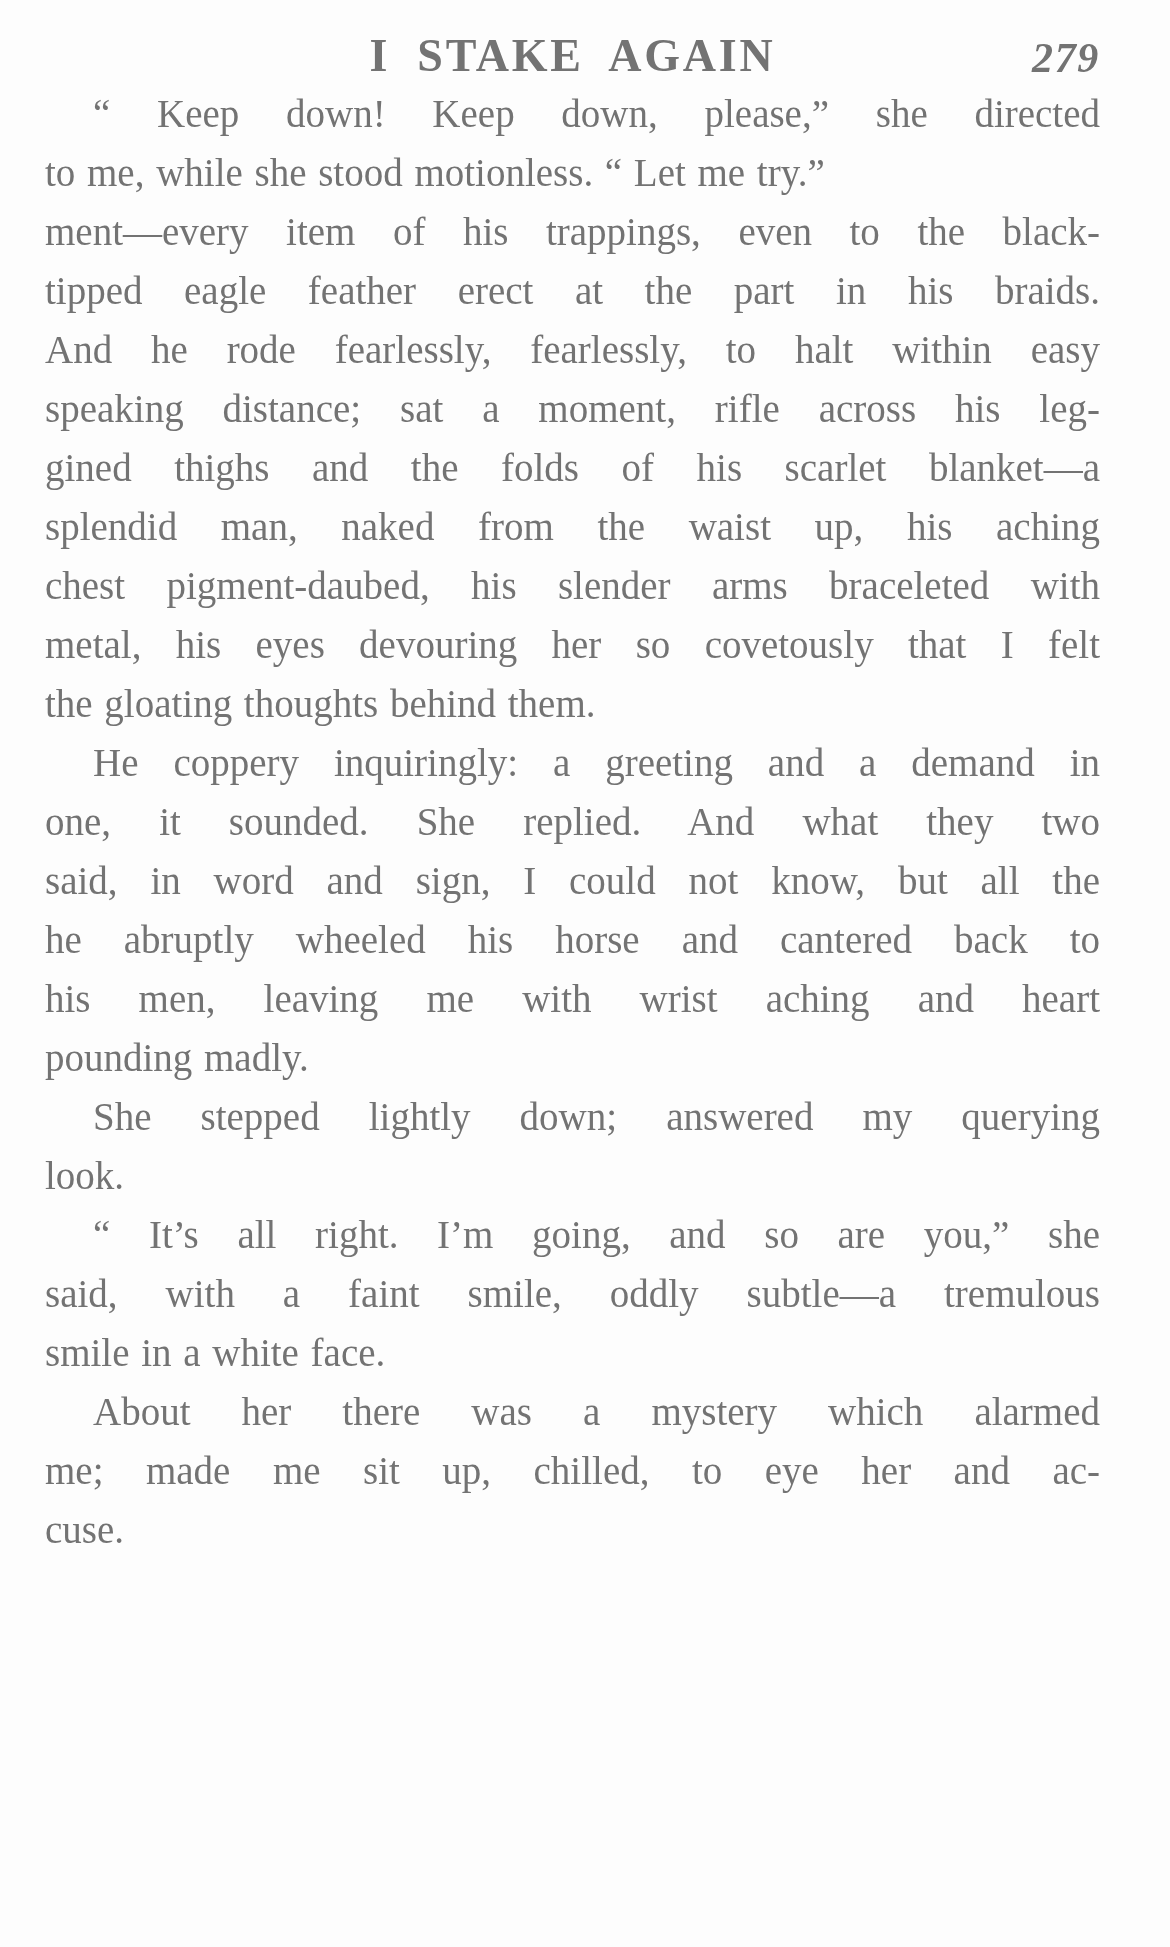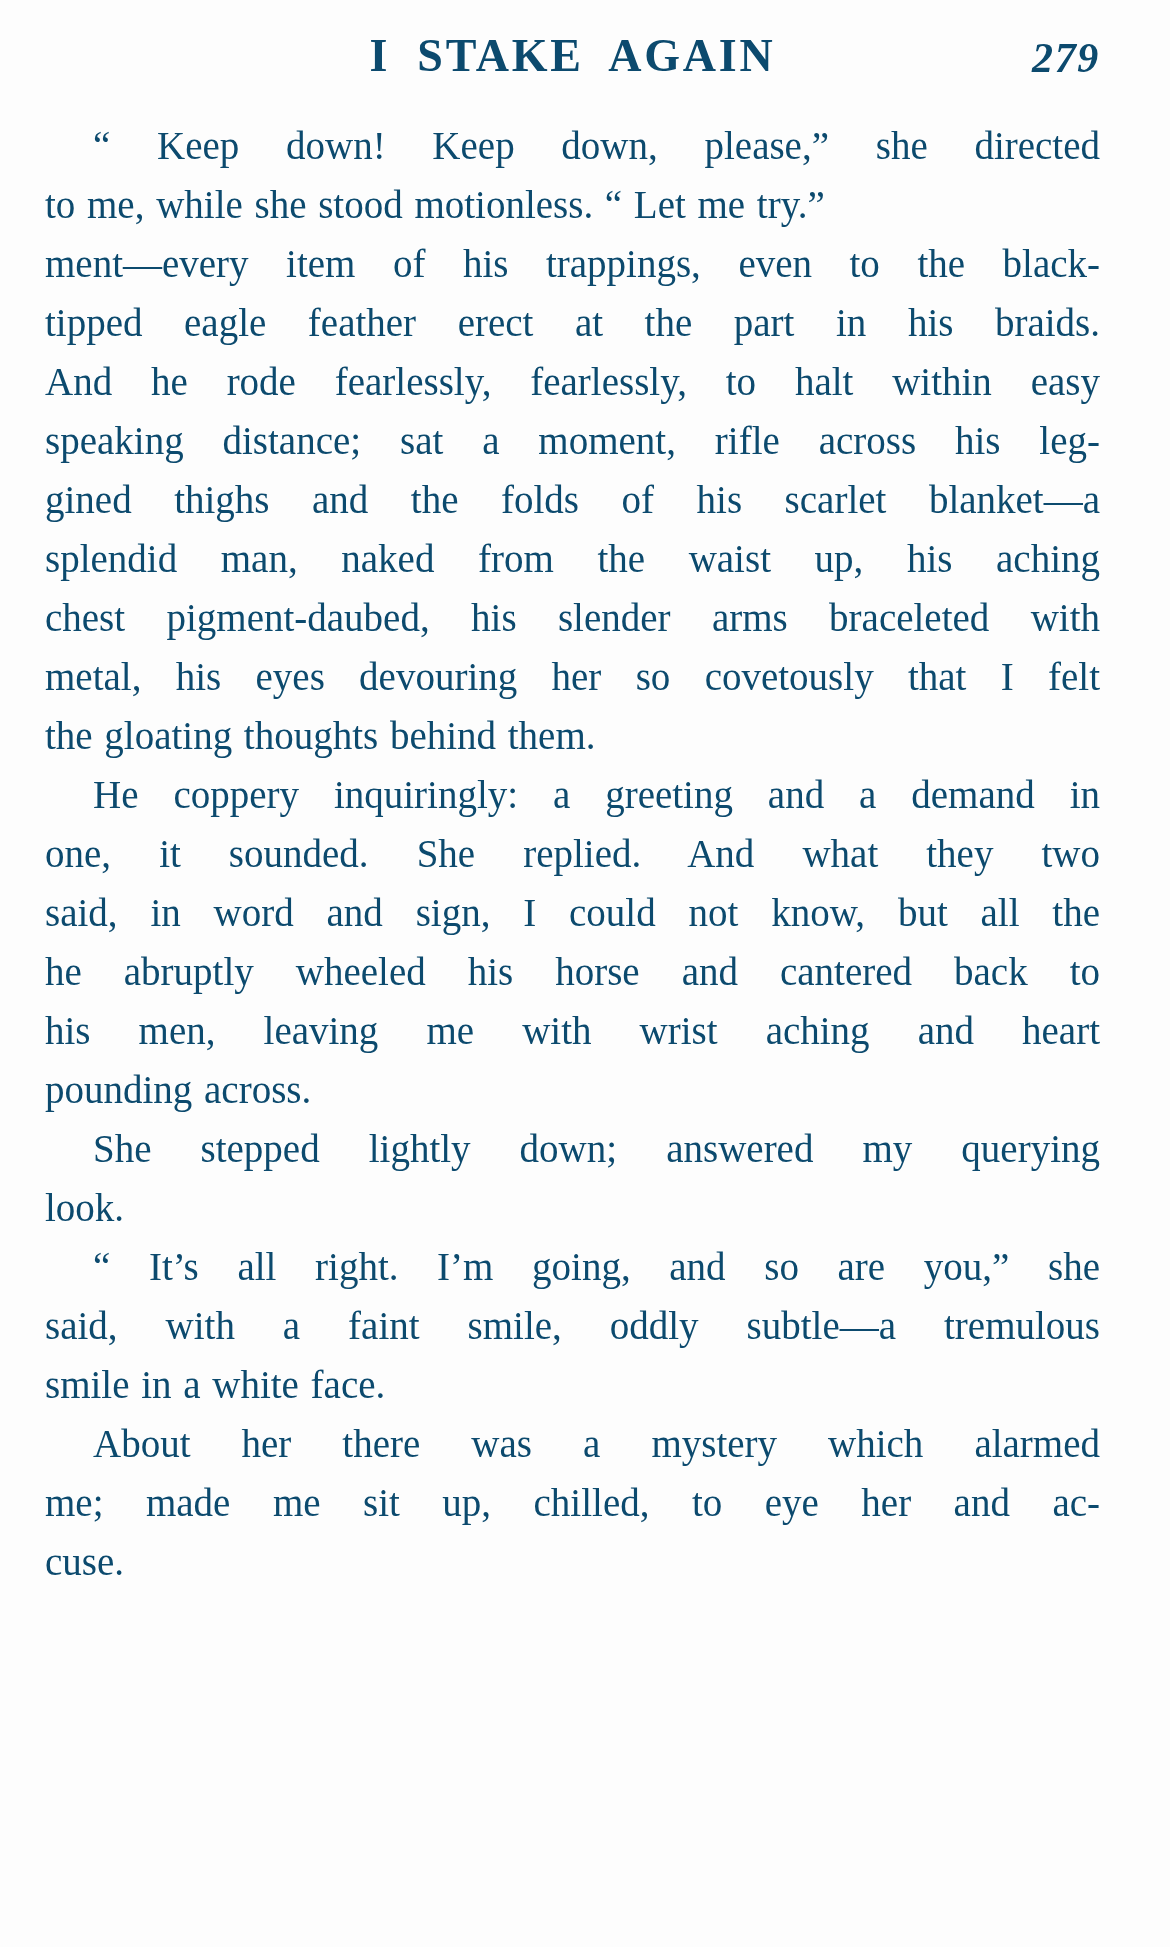--- a/index.html
+++ b/index.html
@@ -7,21 +7,21 @@
     padding: 0;
     background: #ffffff;
   }
   .page {
     position: relative;
     width: 1170px;
     height: 1947px;
     background: #fdfdfd;
     overflow: hidden;
     font-family: "Liberation Serif", "DejaVu Serif", serif;
-    color: #0c4a6e;
+    color: #737373;
   }
   .content {
     position: absolute;
     left: 45px;
     right: 70px;
     top: 0;
   }
   .header {
     position: relative;
     margin-top: 28px;
@@ -43,21 +43,20 @@
     position: absolute;
     right: 0;
     top: 0;
     font-size: 42px;
     font-weight: 700;
     line-height: 60px;
     letter-spacing: 0.04em;
     font-style: italic;
   }
   .body {
-    margin-top: 32px;
   }
   .para {
     margin: 0;
   }
   .line {
     font-size: 39px;
     line-height: 59px;
     height: 59px;
     overflow: hidden;
     text-align: justify;
@@ -95,21 +94,21 @@
           <div class="line">chest pigment-daubed, his slender arms braceleted with</div>
           <div class="line">metal, his eyes devouring her so covetously that I felt</div>
           <div class="line last">the gloating thoughts behind them.</div>
         </div>
         <div class="para">
           <div class="line first">He coppery inquiringly: a greeting and a demand in</div>
           <div class="line">one, it sounded.  She replied.  And what they two</div>
           <div class="line">said, in word and sign, I could not know, but all the</div>
           <div class="line">he abruptly wheeled his horse and cantered back to</div>
           <div class="line">his men, leaving me with wrist aching and heart</div>
-          <div class="line last">pounding across.</div>
+          <div class="line last">pounding madly.</div>
         </div>
         <div class="para">
           <div class="line first">She stepped lightly down; answered my querying</div>
           <div class="line last">look.</div>
         </div>
         <div class="para">
           <div class="line first">“ It’s all right.  I’m going, and so are you,” she</div>
           <div class="line">said, with a faint smile, oddly subtle—a tremulous</div>
           <div class="line last">smile in a white face.</div>
         </div>

